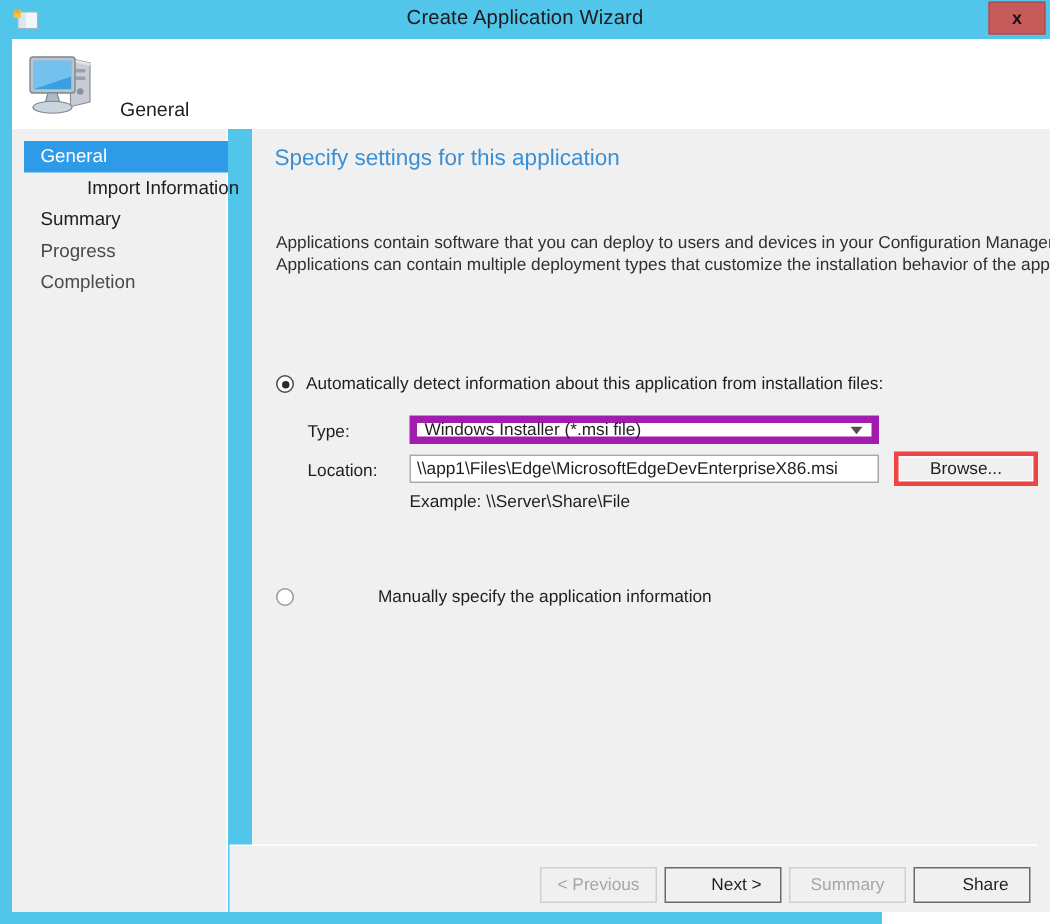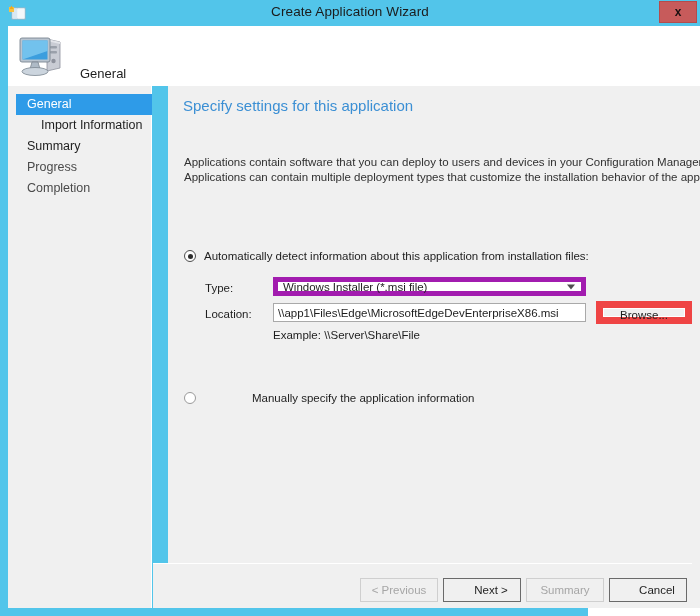--- a/index.html
+++ b/index.html
@@ -113,21 +113,21 @@
     cursor: default;
   }
   .nav-item.selected {
     background: #2e9be8;
     color: #ffffff;
     margin-left: 8px;
     padding-left: 11px;
     width: 136px;
   }
   .nav-item.sub {
-    padding-left: 33px;
+    padding-left: 50px;
     color: #1e1e1e;
   }
   .nav-item.strong {
     color: #1e1e1e;
   }
 
   .content {
     position: absolute;
     left: 168px; top: 86px;
     width: 539px;
@@ -253,21 +253,21 @@
     font-size: 11.5px;
     color: #1e1e1e;
     white-space: nowrap;
   }
 
   .browse-btn {
     position: absolute;
     left: 428px; top: 215px;
     width: 96px; height: 23px;
     background: #f0f0f0;
-    border: 7px solid #ef4444;
+    border: 3px solid #ef4444;
     box-shadow: inset 0 0 0 1px #ffffff;
     box-sizing: border-box;
     font-family: "Liberation Sans", sans-serif;
     font-size: 11.5px;
     color: #1e1e1e;
     cursor: pointer;
   }
 
   
   .footer-divider {
@@ -391,16 +391,16 @@
       <span class="radio"></span>
       <span class="opt-label">Manually specify the application information</span>
     </div>
   </div>
 
   <div class="footer-divider"></div>
   <div class="footer">
     <button class="btn btn-prev disabled">&lt; Previous</button>
     <button class="btn btn-next default">Next &gt;</button>
     <button class="btn btn-summary disabled">Summary</button>
-    <button class="btn btn-cancel default">Cancel</button>
+    <button class="btn btn-cancel default">Share</button>
   </div>
 
 </div>
 
 </body></html>

